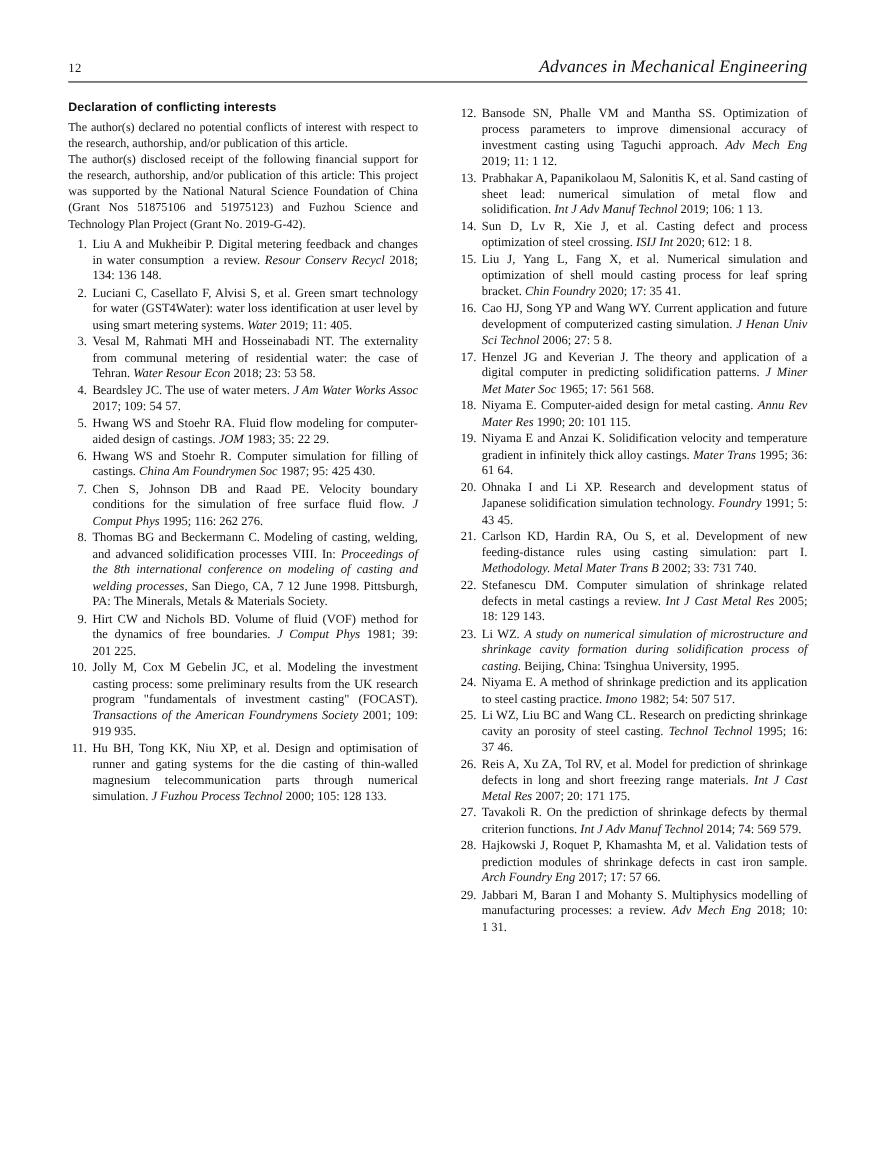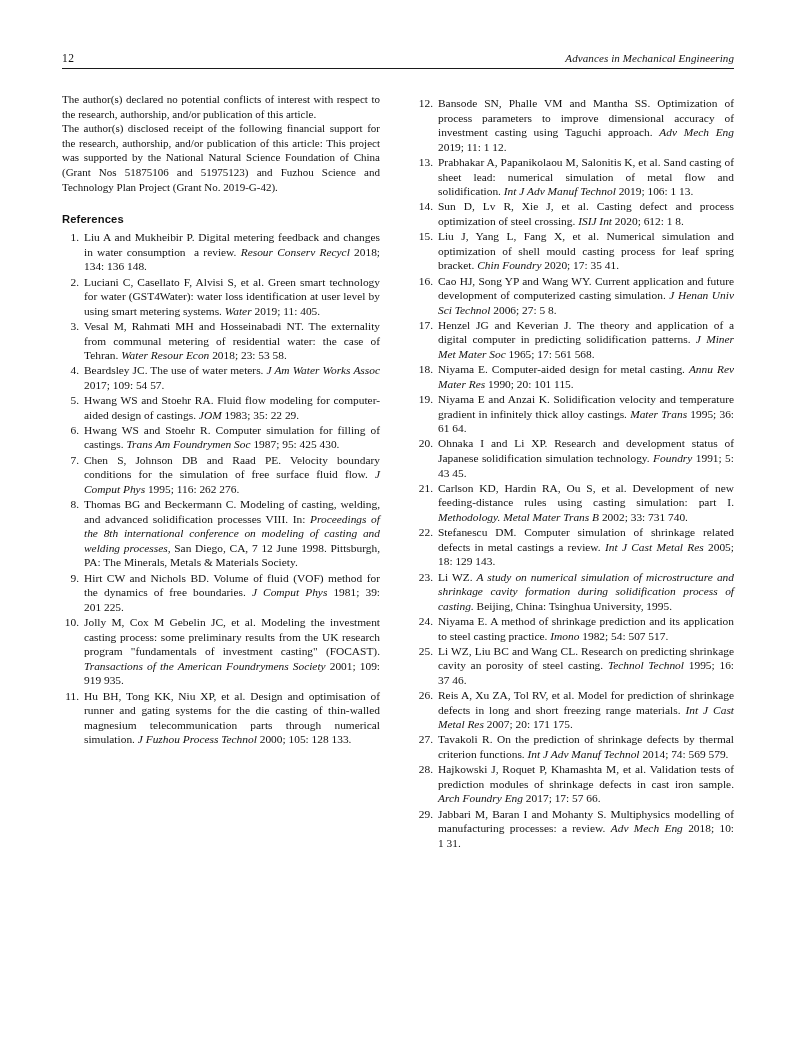--- a/index.html
+++ b/index.html
@@ -36,21 +36,21 @@
   }
   .folio {
     font-family: "Liberation Serif", serif;
     font-size: 11.5px;
     letter-spacing: 0.4px;
     color: #111;
   }
   .journal-title {
     font-family: "Liberation Serif", serif;
     font-style: italic;
-    font-size: 11px;
+    font-size: 16px;
     color: #111;
     letter-spacing: 0.1px;
   }
   
   .columns {
     position: absolute;
     left: 62px;
     top: 92px;
     width: 672px;
     display: flex;
@@ -136,34 +136,34 @@
 
   <div class="running-head">
     <span class="folio">12</span>
     <span class="journal-title">Advances in Mechanical Engineering</span>
   </div>
 
   <div class="columns">
 
     <div class="col">
 
+      <h2 class="sec-head">Declaration of conflicting interests</h2>
       <p class="body">The author(s) declared no potential conflicts of interest with respect to the research, authorship, and/or publication of this article.</p>
 
       <p class="body">The author(s) disclosed receipt of the following financial support for the research, authorship, and/or publication of this article: This project was supported by the National Natural Science Foundation of China (Grant Nos 51875106 and 51975123) and Fuzhou Science and Technology Plan Project (Grant No. 2019-G-42).</p>
 
 
-      <h2 class="sec-head spaced">References</h2>
 
       <ol class="refs">
           <li>Liu A and Mukheibir P. Digital metering feedback and changes in water consumption&nbsp;&nbsp;a review. <i>Resour Conserv Recycl</i> 2018; 134: 136&nbsp;148.</li>
           <li>Luciani C, Casellato F, Alvisi S, et al. Green smart technology for water (GST4Water): water loss identification at user level by using smart metering systems. <i>Water</i> 2019; 11: 405.</li>
           <li>Vesal M, Rahmati MH and Hosseinabadi NT. The externality from communal metering of residential water: the case of Tehran. <i>Water Resour Econ</i> 2018; 23: 53&nbsp;58.</li>
           <li>Beardsley JC. The use of water meters. <i>J Am Water Works Assoc</i> 2017; 109: 54&nbsp;57.</li>
           <li>Hwang WS and Stoehr RA. Fluid flow modeling for computer-aided design of castings. <i>JOM</i> 1983; 35: 22&nbsp;29.</li>
-          <li>Hwang WS and Stoehr R. Computer simulation for filling of castings. <i>Trans Am Foundrymen Soc</i> 1987; 95: 425&nbsp;430.</li>
+          <li>Hwang WS and Stoehr R. Computer simulation for filling of castings. <i>China Am Foundrymen Soc</i> 1987; 95: 425&nbsp;430.</li>
           <li>Chen S, Johnson DB and Raad PE. Velocity boundary conditions for the simulation of free surface fluid flow. <i>J Comput Phys</i> 1995; 116: 262&nbsp;276.</li>
           <li>Thomas BG and Beckermann C. Modeling of casting, welding, and advanced solidification processes VIII. In: <i>Proceedings of the 8th international conference on modeling of casting and welding processes</i>, San Diego, CA, 7&nbsp;12 June 1998. Pittsburgh, PA: The Minerals, Metals &amp; Materials Society.</li>
           <li>Hirt CW and Nichols BD. Volume of fluid (VOF) method for the dynamics of free boundaries. <i>J Comput Phys</i> 1981; 39: 201&nbsp;225.</li>
           <li>Jolly M, Cox M Gebelin JC, et al. Modeling the investment casting process: some preliminary results from the UK research program "fundamentals of investment casting" (FOCAST). <i>Transactions of the American Foundrymens Society</i> 2001; 109: 919&nbsp;935.</li>
           <li>Hu BH, Tong KK, Niu XP, et al. Design and optimisation of runner and gating systems for the die casting of thin-walled magnesium telecommunication parts through numerical simulation. <i>J Fuzhou Process Technol</i> 2000; 105: 128&nbsp;133.</li>
         </ol>
     </div>
 
     <div class="col">
       <ol class="refs start12">

